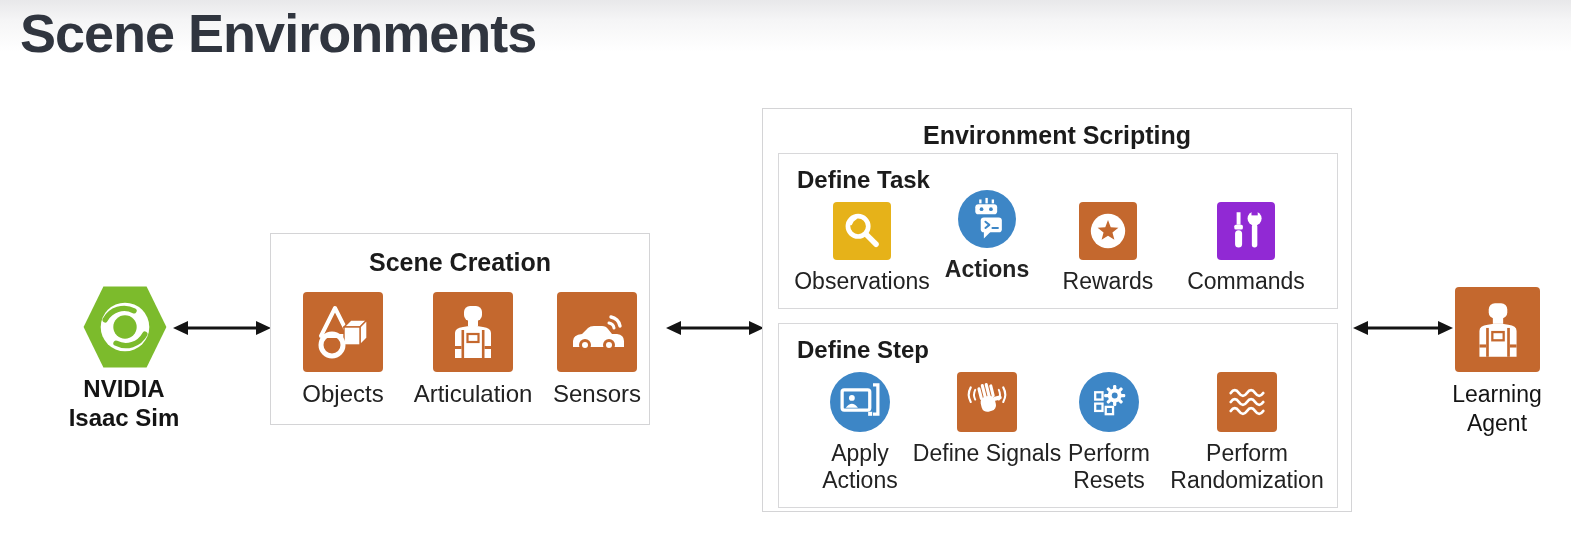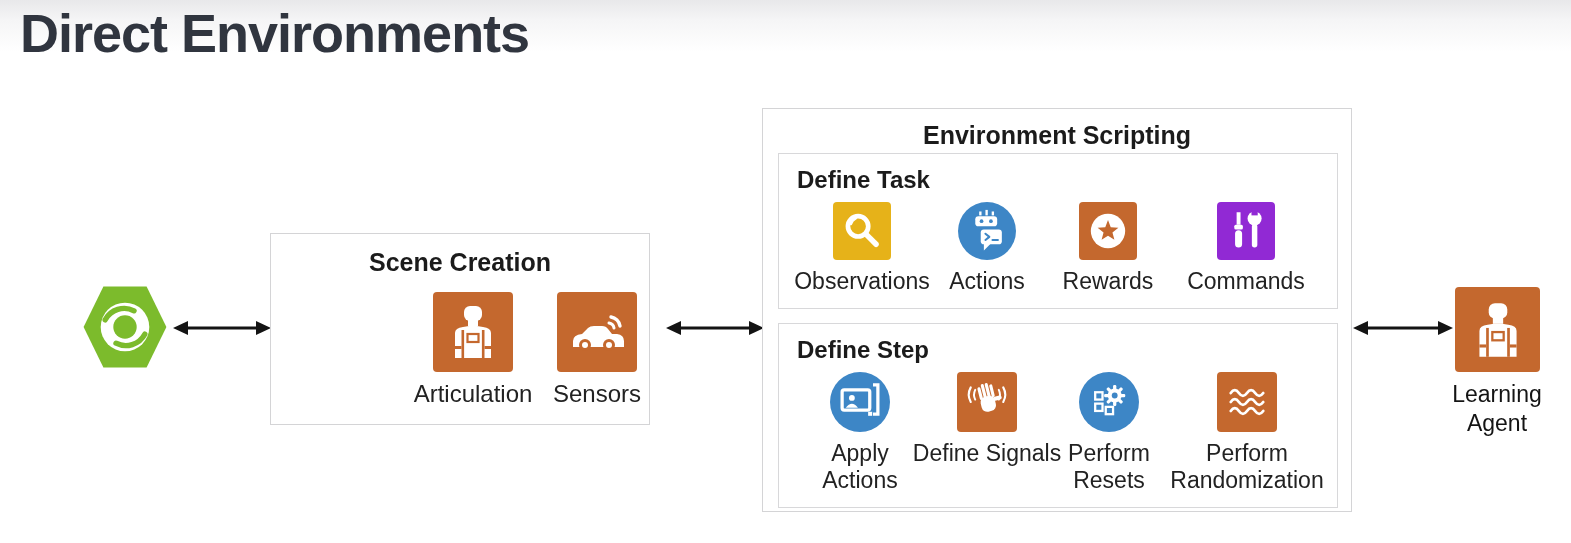--- a/index.html
+++ b/index.html
@@ -36,43 +36,59 @@
   .node-label.bold { font-weight:700; font-size:24px; line-height:1.22; }
   .node-label.regular { font-weight:400; font-size:23px; line-height:1.25; }
   .arrow { position:absolute; }
   svg { display:block; }
 </style>
 </head>
 <body>
 
 <div id="canvas">
 
-  <div class="page-title">Direct Environments</div>
+  <div class="page-title">Scene Environments</div>
 
   <div style="position:absolute; left:80px; top:280px; width:90px; height:94px;">
     <svg width="90" height="94" viewBox="0 0 100 104">
       <polygon points="26,7 74,7 96,52 74,97 26,97 4,52" fill="#7CBB2C"></polygon>
       <circle cx="50" cy="52" r="27" fill="#ffffff"></circle>
       <circle cx="50" cy="52" r="13" fill="#7CBB2C"></circle>
       <path d="M28,44 a24,24 0 0 1 32,-10" stroke="#7CBB2C" stroke-width="6" fill="none" stroke-linecap="round"></path>
       <path d="M72,60 a24,24 0 0 1 -32,10" stroke="#7CBB2C" stroke-width="6" fill="none" stroke-linecap="round"></path>
     </svg>
   </div>
+  <div class="node-label bold" style="left:44px; top:374px; width:160px;">
+    <div>NVIDIA</div>
+    <div>Isaac Sim</div>
+  </div>
 
   <div class="arrow" style="left:172px; top:317px;">
     <svg width="100" height="22" viewBox="0 0 100 22">
       <line x1="12" y1="11" x2="88" y2="11" stroke="#141414" stroke-width="3"></line>
       <polygon points="1,11 16,4 16,18" fill="#141414"></polygon>
       <polygon points="99,11 84,4 84,18" fill="#141414"></polygon>
     </svg>
   </div>
 
   <div class="box" style="left:270px; top:233px; width:380px; height:192px;">
     <div class="box-title" style="padding-top:14px;">Scene Creation</div>
 
+    <div class="tile sc-tile" style="left:2px; top:58px; width:140px;">
+      <div class="tile-icon shape-square" style="background: rgb(196, 104, 46);">
+        <svg width="64" height="64" viewBox="0 0 64 64">
+          <polygon points="24,8 38,36 10,36" fill="none" stroke="#ffffff" stroke-width="4" stroke-linejoin="round"></polygon>
+          <polygon points="33,27 40,20 56,20 49,27" fill="#ffffff" stroke="#C4682E" stroke-width="1.4"></polygon>
+          <polygon points="49,27 56,20 56,38 49,45" fill="#ffffff" stroke="#C4682E" stroke-width="1.4"></polygon>
+          <rect x="33" y="27" width="16" height="18" fill="#ffffff" stroke="#C4682E" stroke-width="1.4"></rect>
+          <circle cx="21" cy="45" r="11" fill="none" stroke="#ffffff" stroke-width="5"></circle>
+        </svg>
+      </div>
+      <div class="tile-label">Objects</div>
+    </div>
 
     <div class="tile sc-tile" style="left:132px; top:58px; width:140px;">
       <div class="tile-icon shape-square" style="background: rgb(196, 104, 46);">
         <svg width="64" height="64" viewBox="0 0 64 64">
           <rect x="23" y="6" width="18" height="15" rx="6" fill="#ffffff"></rect>
           <rect x="27" y="20" width="10" height="6" fill="#ffffff"></rect>
           <path d="M14,33 q0,-5 8,-6 l6,-1 h8 l6,1 q8,1 8,6 v25 h-36 z" fill="#ffffff"></path>
           <rect x="20.5" y="30" width="2.6" height="28" fill="#C4682E"></rect>
           <rect x="40.9" y="30" width="2.6" height="28" fill="#C4682E"></rect>
           <rect x="26.5" y="34" width="11" height="8" fill="none" stroke="#C4682E" stroke-width="2.2"></rect>
@@ -117,21 +133,21 @@
         <div class="tile-icon shape-square" style="background: rgb(230, 178, 25);">
           <svg width="50" height="50" viewBox="0 0 64 64">
             <circle cx="27" cy="26" r="13" fill="none" stroke="#ffffff" stroke-width="6"></circle>
             <path d="M18,23 a11,11 0 0 1 6,-7" stroke="#ffffff" stroke-width="3" fill="none" stroke-linecap="round"></path>
             <line x1="37" y1="36" x2="50" y2="49" stroke="#ffffff" stroke-width="7" stroke-linecap="round"></line>
           </svg>
         </div>
         <div class="tile-label">Observations</div>
       </div>
 
-      <div class="tile env-tile-task" style="left:123px; top:48px; width:170px;">
+      <div class="tile env-tile-task" style="left:123px; top:36px; width:170px;font-weight:bold;">
         <div class="tile-icon shape-circle" style="background: rgb(61, 134, 198);">
           <svg width="50" height="50" viewBox="0 0 64 64">
             <rect x="22" y="7" width="3" height="5" fill="#ffffff"></rect>
             <rect x="30" y="5" width="3" height="7" fill="#ffffff"></rect>
             <rect x="38" y="7" width="3" height="5" fill="#ffffff"></rect>
             <rect x="17" y="13" width="28" height="13" rx="4" fill="#ffffff"></rect>
             <circle cx="25" cy="19.5" r="2.4" fill="#3D86C6"></circle>
             <circle cx="37" cy="19.5" r="2.4" fill="#3D86C6"></circle>
             <rect x="24" y="30" width="27" height="19" rx="4" fill="#ffffff"></rect>
             <polygon points="28,48 28,57 37,48" fill="#ffffff"></polygon>

